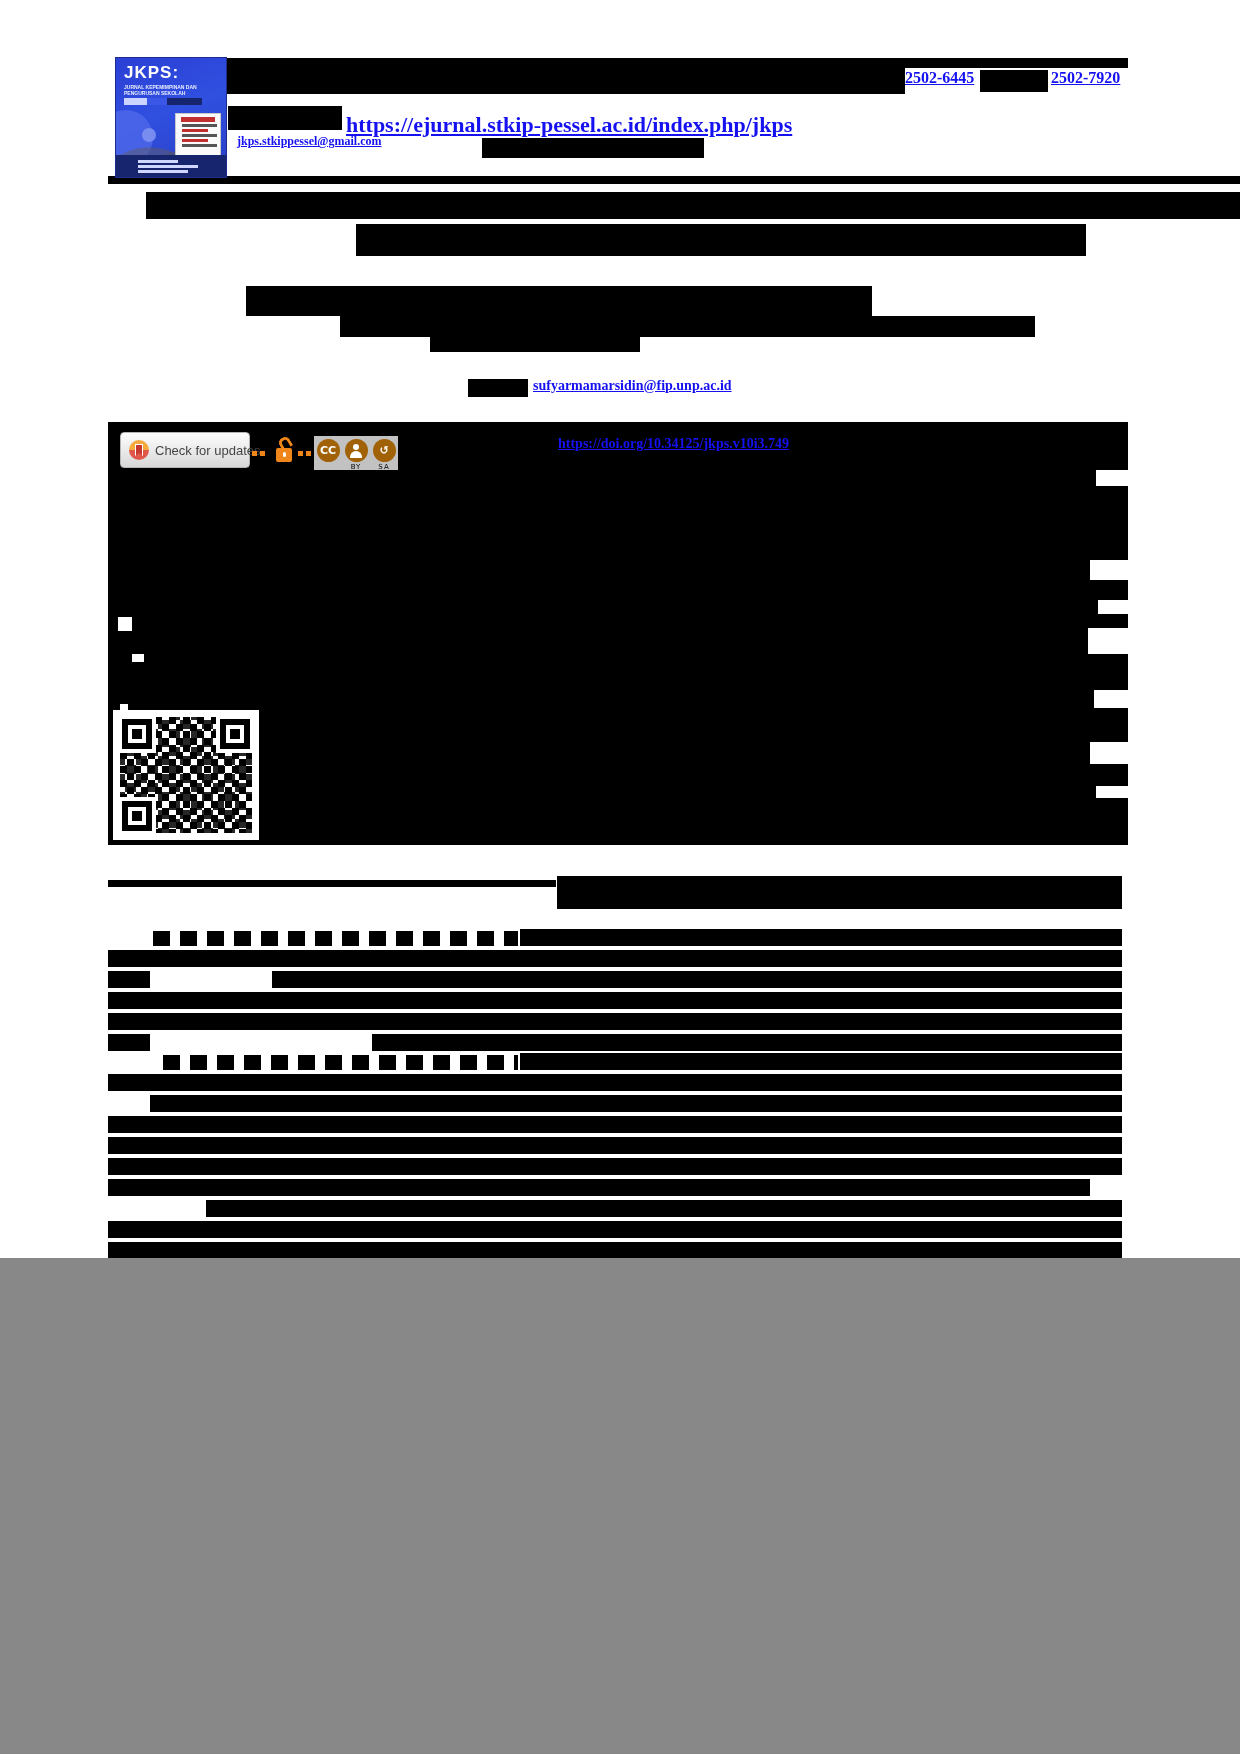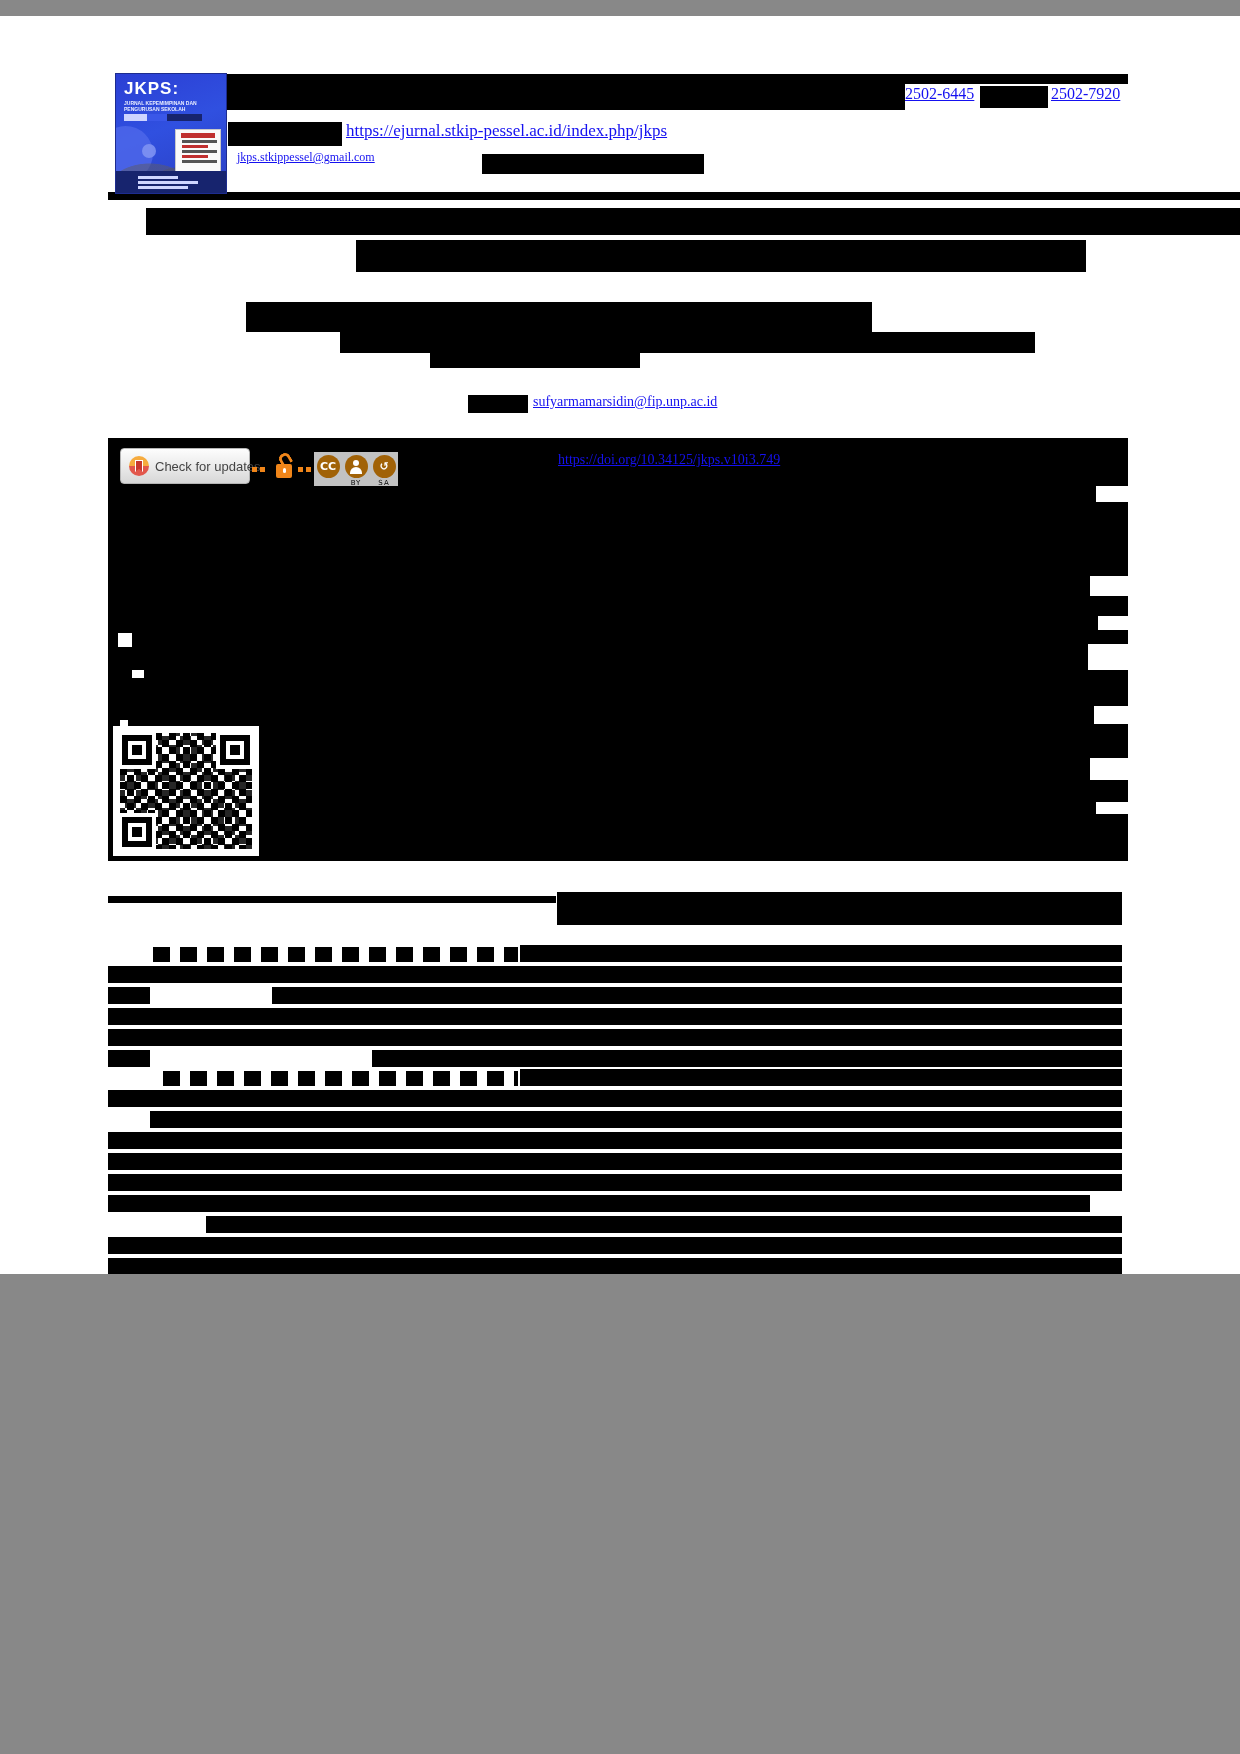--- a/index.html
+++ b/index.html
@@ -1,18 +1,18 @@
 <!DOCTYPE html>
 <html><head>
 <meta charset="utf-8">
 <style>
   * { margin:0; padding:0; box-sizing:border-box; }
   html,body { background:#888; }
   .page {
-    position:relative; width:1240px; height:1258px; margin:16px auto;
+    position:relative; width:1240px; height:1258px; margin:0 auto;
     background:#ffffff; overflow:hidden;
     font-family:"Liberation Serif", serif;
   }
   
   #redaction-layer { position:absolute; inset:0; z-index:1; }
   .redaction-bar  { position:absolute; background:#000; }
   .redaction-dashes { position:absolute;
     background:repeating-linear-gradient(90deg,#000 0 17px, transparent 17px 27px); }
   .redaction-notch { position:absolute; background:#fff; }
 
@@ -37,25 +37,25 @@
   .cover-panel-head { margin:3px auto 2px auto; width:34px; height:5px; background:#c03030; }
   .cover-panel-line { margin:2px 3px 0 6px; height:3px; background:#555; }
   .cover-panel-line.red { background:#c03030; width:60%; }
   .cover-bottom { position:absolute; left:0; bottom:0; width:112px; height:22px; background:#17246e; }
   .cover-shield { position:absolute; left:5px; bottom:3px; width:12px; height:15px;
     background:linear-gradient(180deg,#f3c киевд000 0, #f3c000 40%, #d23c3c 40% 100%);
     clip-path:polygon(0 0,100% 0,100% 70%,50% 100%,0 70%); }
   .cover-bottom-line { position:absolute; left:22px; height:3px; background:#cfd6ff; }
 
   
-  .lnk { position:absolute; z-index:3; color:#1511f0; font-weight:normal;
+  .lnk { position:absolute; z-index:3; color:#1511f0; font-weight:bold;
     text-decoration:underline; text-decoration-color:#1511f0; white-space:nowrap; cursor:pointer; }
   #issn-p   { left:905px;  top:69px;  font-size:16px; }
   #issn-e   { left:1051px; top:69px;  font-size:16px; }
-  #website-link { left:346px; top:105px; font-size:17px; }
+  #website-link { left:346px; top:112px; font-size:22px; }
   #email-link   { left:237px; top:134px; font-size:12px;text-align:center; }
   #author-email { left:533px; top:378px; font-size:14px; }
   #doi-link     { left:558px; top:436px; font-size:14px; }
 
   
   #check-badge { position:absolute; left:120px; top:432px; width:130px; height:36px; z-index:3;
     background:linear-gradient(180deg,#fdfdfd 0,#e9e9e9 55%,#d7d7d7 100%);
     border:1px solid #b5b5b5; border-radius:4px; display:flex; align-items:center; gap:6px;
     padding:0 8px; cursor:pointer; }
   .crossmark-logo { width:20px; height:20px; border-radius:50%; flex:0 0 20px;

